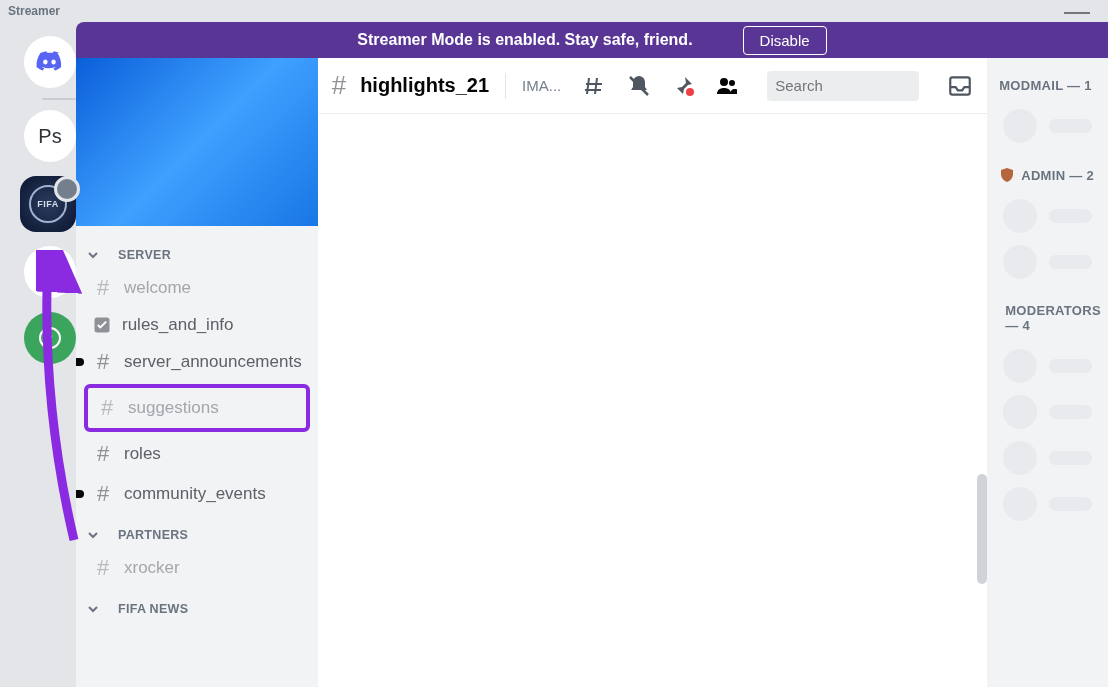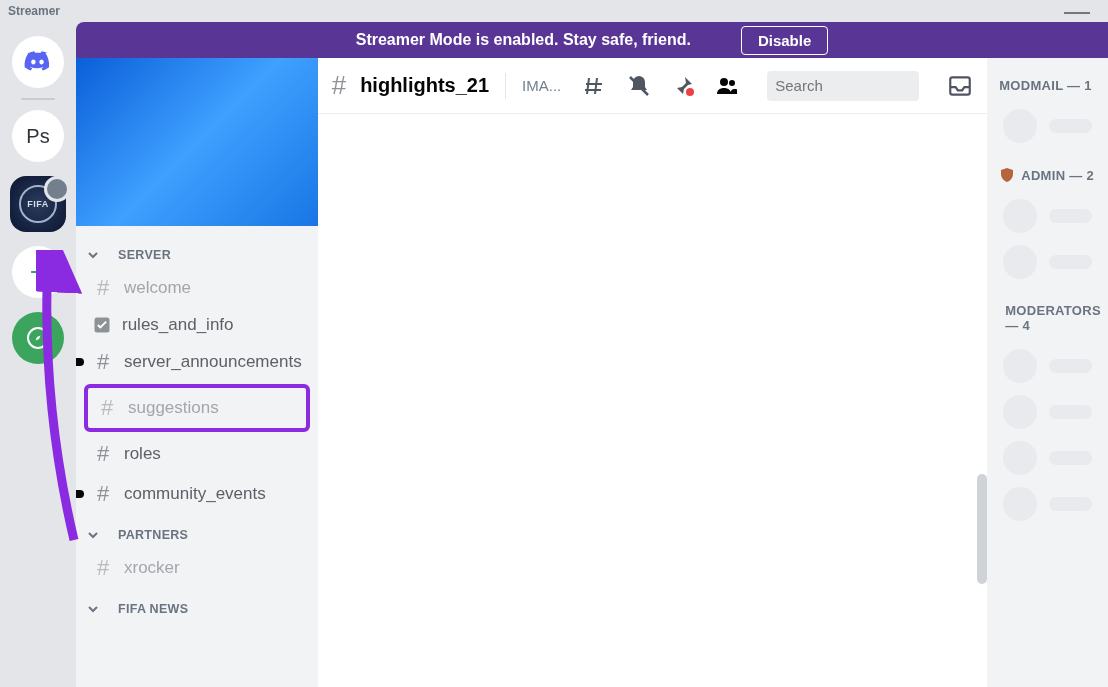--- a/index.html
+++ b/index.html
@@ -5,41 +5,41 @@
   * { box-sizing: border-box; margin: 0; padding: 0; font-family: -apple-system, "Segoe UI", Helvetica, Arial, sans-serif; }
   body { width: 1108px; height: 687px; background: #e3e5e8; overflow: hidden; position: relative; }
 
   .titlebar { height: 22px; display: flex; align-items: center; padding: 0 8px; color: #6a7480; font-size: 12px; font-weight: 600; }
   .titlebar-spacer { flex: 1; }
   .titlebar-min { width: 26px; height: 2px; background: #72767d; margin-top: 4px; margin-right: 10px; }
 
   .app-body { display: flex; height: calc(100% - 22px); }
 
   
-  .server-rail { width: 76px; display: flex; flex-direction: column; align-items: center; padding-top: 14px; gap: 14px; position: relative; }
+  .server-rail { width: 76px; display: flex; flex-direction: column; align-items: flex-end; padding-top: 14px; gap: 14px; position: relative; }
   .rail-pill { width: 52px; height: 52px; border-radius: 50%; background: #ffffff; display: flex; align-items: center; justify-content: center; font-size: 20px; font-weight: 500; color: #2e3338; cursor: pointer; position: relative; }
   .rail-pill.logo svg { width: 30px; height: 24px; fill: #5865f2; }
   .rail-divider { width: 34px; height: 2px; background: #c9ccd1; border-radius: 1px; margin-top: -4px; margin-bottom: -4px; }
   .rail-pill.fifa { border-radius: 16px; background: radial-gradient(circle at 50% 50%, #2a3b5c, #0b1530); width: 56px; height: 56px; }
   .rail-pill.fifa::after { content: ""; position: absolute; top: 0px; right: -4px; width: 20px; height: 20px; border-radius: 50%; background: #747f8d; border: 3px solid #e3e5e8; }
   .rail-pill.add { color: #3ba55d; font-size: 28px; font-weight: 400; }
   .rail-pill.explore { background: #3ba55d; }
   .rail-pill.explore svg { width: 24px; height: 24px; fill: #fff; }
   .fifa-text { color: #d7dde6; font-size: 9px; font-weight: 900; letter-spacing: 0.5px; border: 2px solid #9fb2d0; border-radius: 50%; width: 38px; height: 38px; display: flex; align-items: center; justify-content: center; }
 
   
   .arrow-ann { position: absolute; left: 36px; top: 228px; width: 70px; height: 300px; pointer-events: none; z-index: 50; }
 
   
   .content-col { flex: 1; display: flex; flex-direction: column; background: #fff; border-top-left-radius: 8px; overflow: hidden; }
 
   
   .streamer-banner { height: 36px; background: #593695; display: flex; align-items: center; justify-content: center; gap: 18px; color: #fff; font-size: 16px; }
   .streamer-banner .msg { font-weight: 600; }
-  .disable-btn { border: 1.5px solid #fff; background: transparent; color: #fff; padding: 5px 16px; border-radius: 4px; font-size: 15px; font-weight: 700; cursor: pointer; margin-left: 32px; }
+  .disable-btn { border: 1.5px solid #fff; background: transparent; color: #fff; padding: 5px 16px; border-radius: 4px; font-size: 15px; font-weight: 400; cursor: pointer; margin-left: 32px; }
 
   
   .main-row { flex: 1; display: flex; overflow: hidden; }
 
   
   .channel-sidebar { width: 300px; background: #f2f3f5; display: flex; flex-direction: column; }
   .server-banner { height: 168px; background: linear-gradient(135deg, #0a5fd9 0%, #3fa0ff 50%, #1976e5 100%); }
   .channel-list { padding: 8px 8px; overflow-y: auto; flex: 1; font-size: 16px; }
   .category { display: flex; align-items: center; gap: 20px; color: #6a7480; font-size: 12.5px; font-weight: 700; letter-spacing: 0.3px; text-transform: uppercase; padding: 14px 4px 6px 4px; cursor: pointer; }
   .category .chev { width: 10px; height: 10px; }

